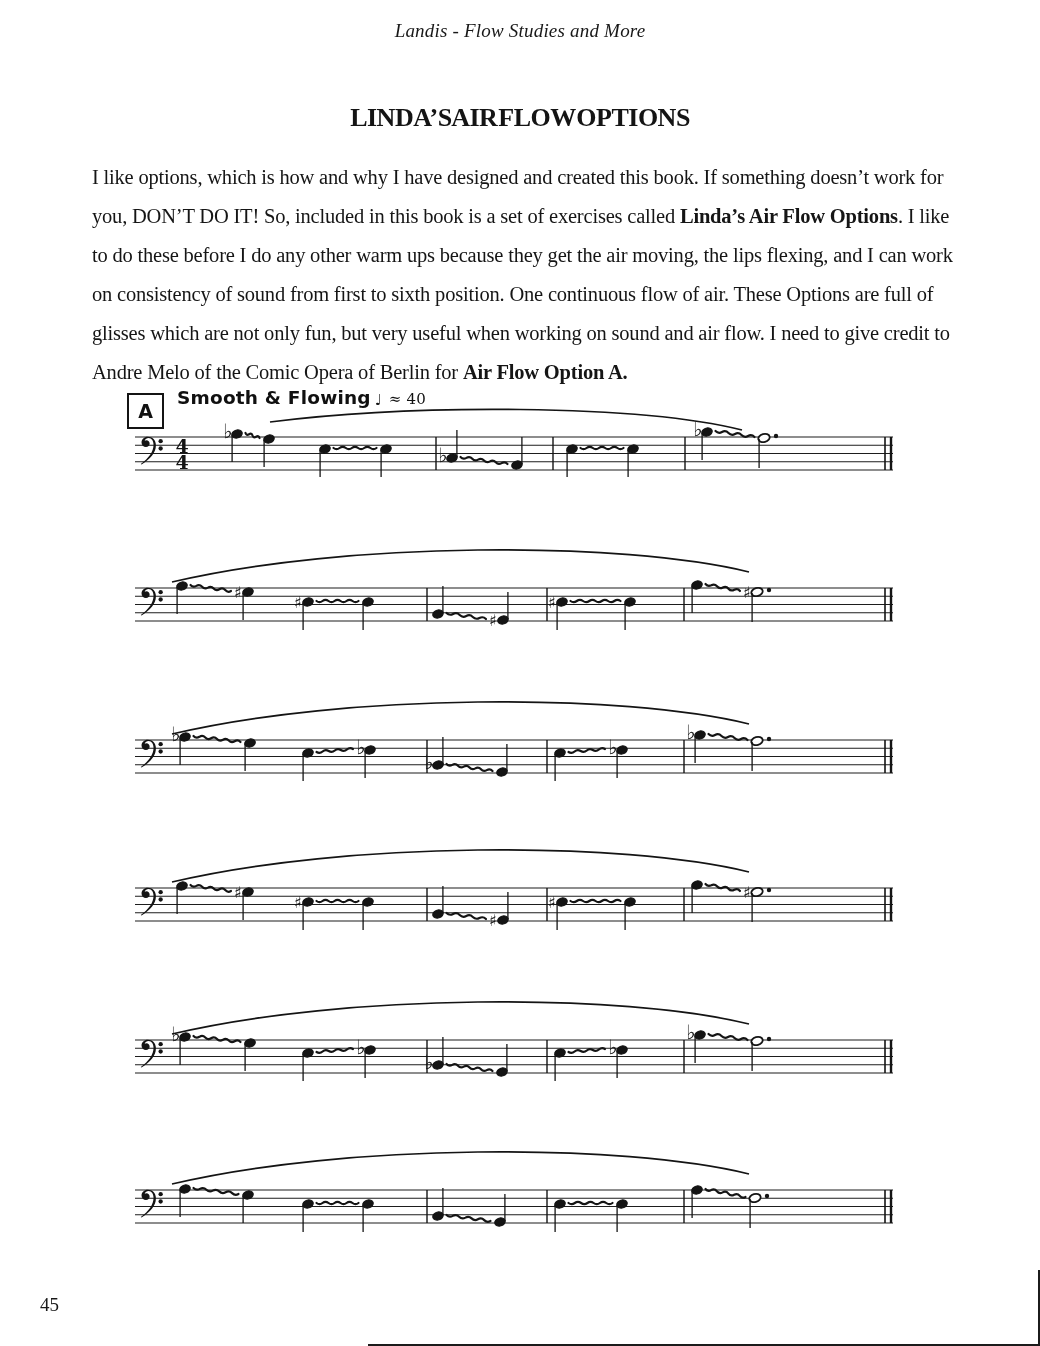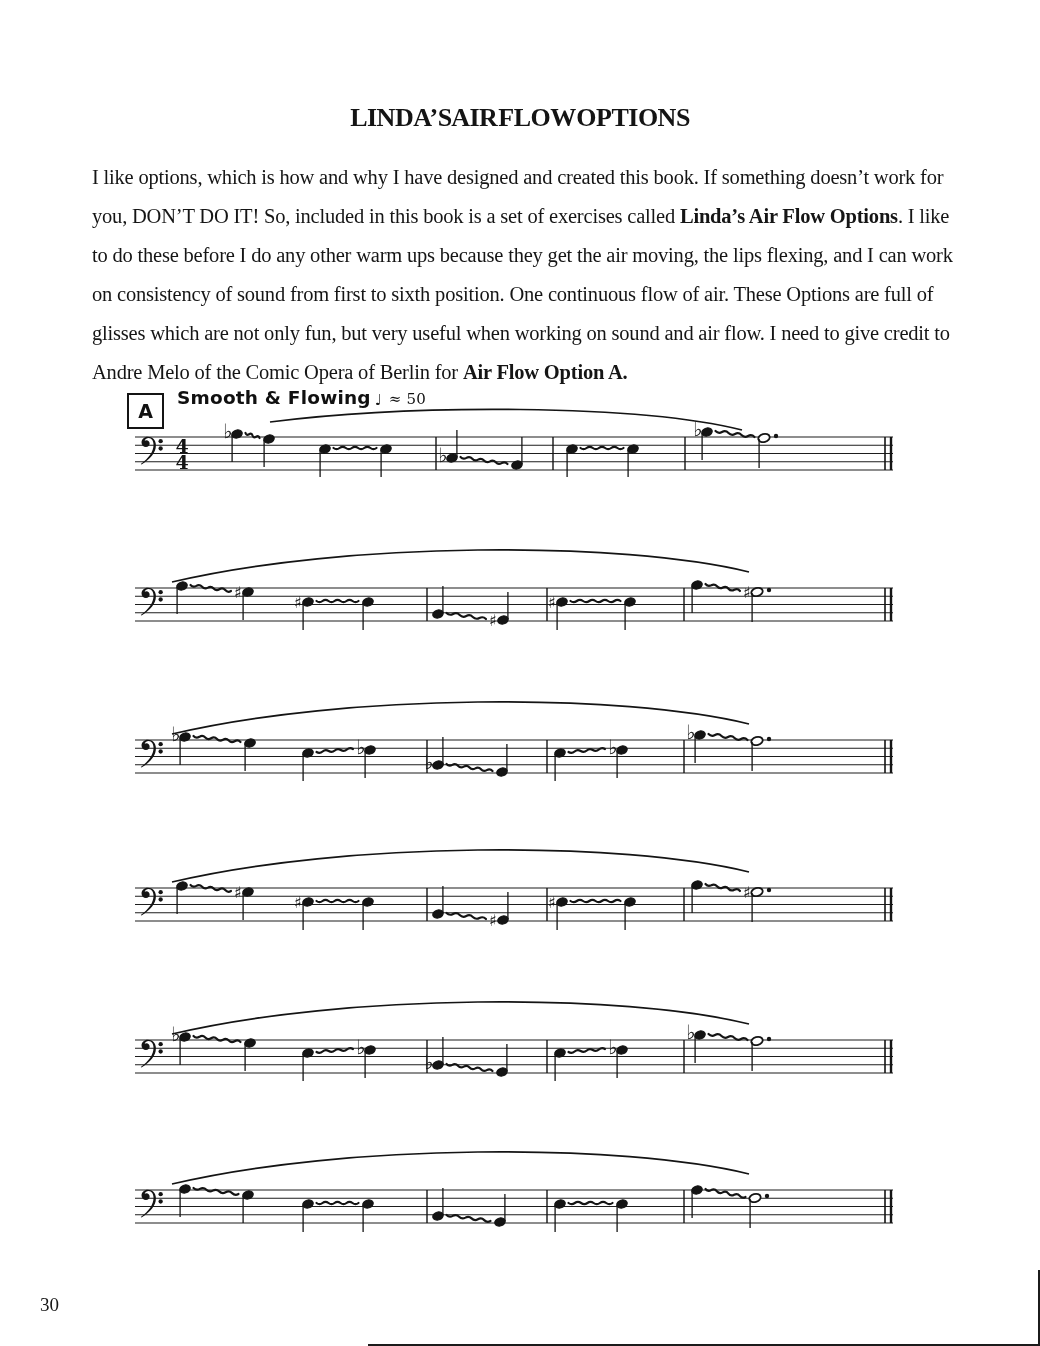--- a/index.html
+++ b/index.html
@@ -41,27 +41,28 @@
     position:absolute;left:368px;right:0;bottom:0;height:2px;background:#1b1b1b;
   }
   .scan-line-right{
     position:absolute;right:0;bottom:0;width:2px;height:76px;background:#1b1b1b;
   }
 </style>
 </head>
 <body>
 
 <div class="page">
+  <div class="running-head">Landis - Flow Studies and More</div>
   <h1 class="title">LINDA’S AIR FLOW OPTIONS</h1>
   <p class="intro"><span>I like options, which is how and why I have designed and created this book. If  something doesn’t work for you, DON’T DO IT!  So, included in this book is a set of exercises called </span><b>Linda’s Air Flow Options</b><span>. I like to do these before I do any other warm ups because they get the air moving, the lips flexing, and I can work on consistency of sound from first to sixth position. One continuous flow of air. These Options are full of glisses which are not only fun, but very useful when working on  sound and air flow. I need to give credit to Andre Melo of the Comic Opera of Berlin for </span><b>Air Flow Option A.</b></p>
 
   <div class="rehearsal-box">
     <span>A</span>
   </div>
-  <div class="tempo"><span>Smooth &amp; Flowing</span><span class="tnote">♩</span> <span class="tval">≈ 50</span></div>
+  <div class="tempo"><span>Smooth &amp; Flowing</span><span class="tnote">♩</span> <span class="tval">≈ 40</span></div>
 
   <svg id="music-svg" width="1040" height="1346" viewBox="0 0 1040 1346" xmlns="http://www.w3.org/2000/svg">
       <g>
         <line x1="135" y1="437" x2="893" y2="437" stroke="#1d1d1d" stroke-width="1.15"></line>
         <line x1="135" y1="445.25" x2="893" y2="445.25" stroke="#1d1d1d" stroke-width="1.15"></line>
         <line x1="135" y1="453.5" x2="893" y2="453.5" stroke="#1d1d1d" stroke-width="1.15"></line>
         <line x1="135" y1="461.75" x2="893" y2="461.75" stroke="#1d1d1d" stroke-width="1.15"></line>
         <line x1="135" y1="470" x2="893" y2="470" stroke="#1d1d1d" stroke-width="1.15"></line>
         <g transform="translate(141 436) scale(1.08)">
           <path d="M0.5,26.5 C8.5,21.5 13.8,15.5 13.8,8.8 C13.8,3.8 10.6,0.8 6.4,0.8 C2.9,0.8 0.5,3.1 0.5,6 C0.5,8.5 2.3,10.2 4.6,10.2 C6.6,10.2 8,8.8 8,6.9 C8,5.1 6.7,3.9 5,3.9 C4.4,3.9 3.8,4.1 3.4,4.4 C4,2.7 5.4,1.8 7,1.8 C9.9,1.8 11.6,4.5 11.6,8.4 C11.6,14.2 7.3,20.5 -0.2,26 Z" fill="#141414"></path>
@@ -401,16 +402,16 @@
           <ellipse cx="697" cy="1190" rx="5.4" ry="4" transform="rotate(-16 697 1190)" fill="#141414" stroke="#141414" stroke-width="1"></ellipse>
           <line x1="692.1" y1="1191" x2="692.1" y2="1218" stroke="#141414" stroke-width="1.3"></line>
           <ellipse cx="755" cy="1198" rx="5.8" ry="4" transform="rotate(-16 755 1198)" fill="#fff" stroke="#141414" stroke-width="1.8"></ellipse>
           <line x1="750.1" y1="1199" x2="750.1" y2="1228" stroke="#141414" stroke-width="1.3"></line>
           <circle cx="767" cy="1196" r="2.2" fill="#141414"></circle>
           <path d="M 705.5 1189 Q 707.9 1191.9 711.2 1190.1 Q 714.5 1188.4 716.9 1191.3 Q 719.3 1194.2 722.6 1192.4 Q 726.0 1190.6 728.4 1193.6 Q 730.7 1196.5 734.1 1194.7 Q 737.4 1192.9 739.8 1195.9 Q 742.2 1198.8 745.5 1197.0" fill="none" stroke="#141414" stroke-width="2.2" stroke-linecap="round"></path>
         </g>
       </g>
     </svg>
 
-  <div class="pagenum">30</div>
+  <div class="pagenum">45</div>
   <div class="scan-line-bottom"></div>
   <div class="scan-line-right"></div>
 </div>
 
 </body></html>

